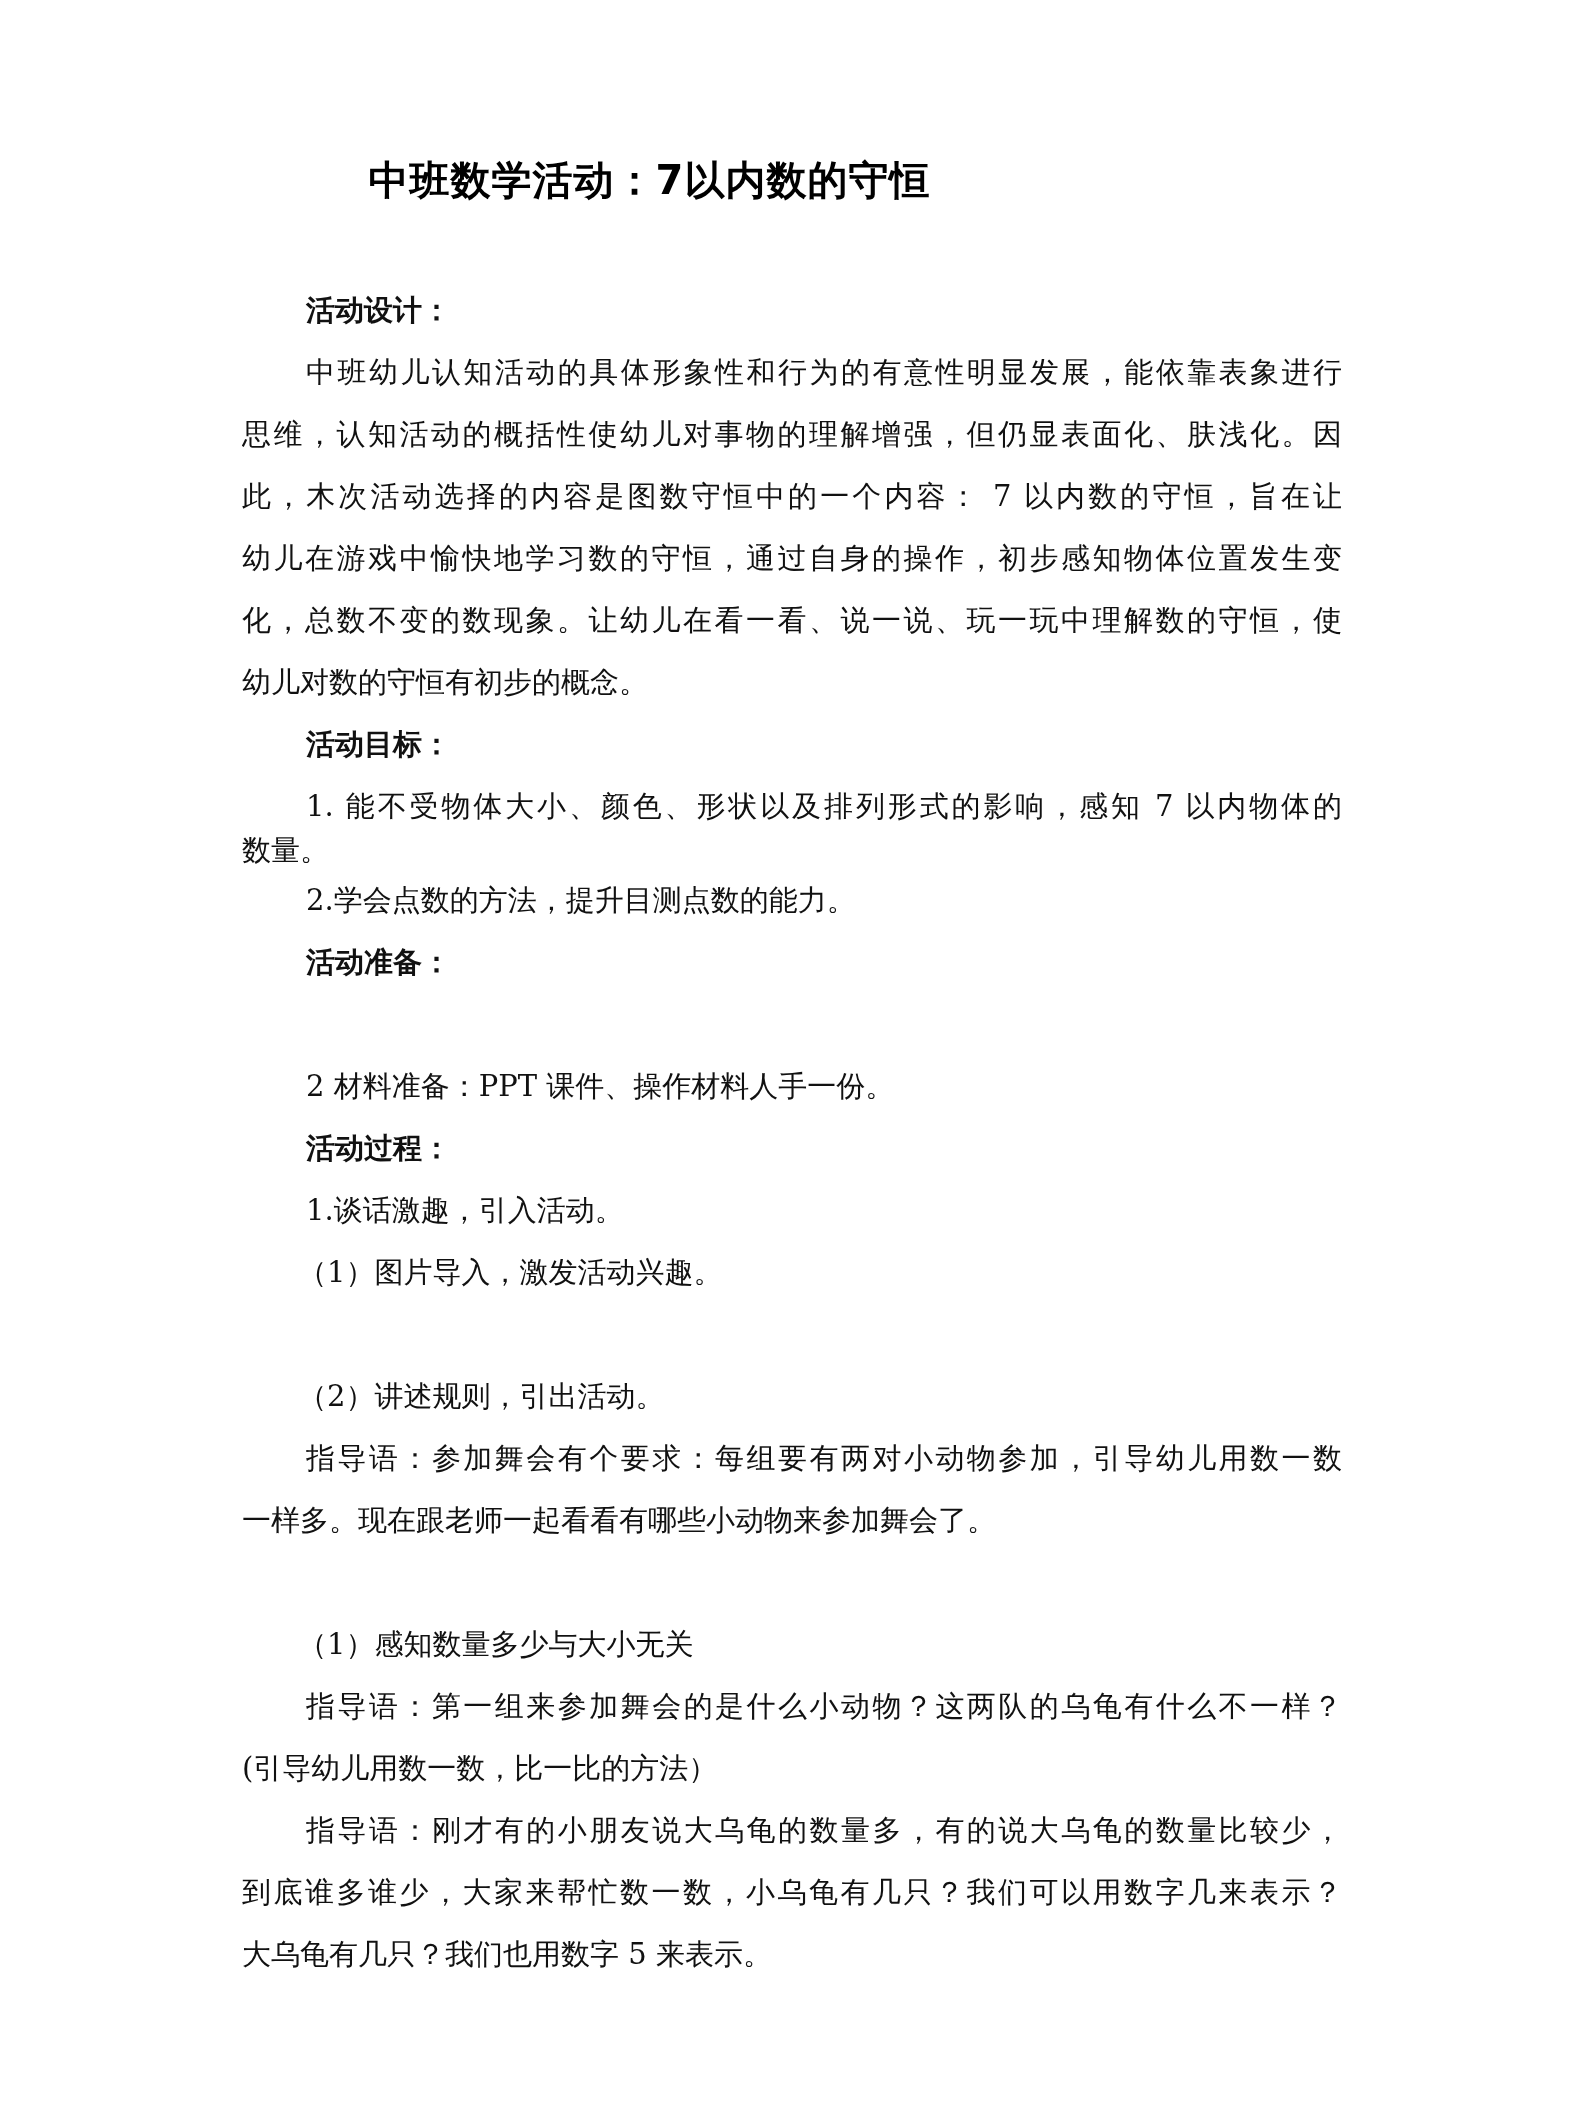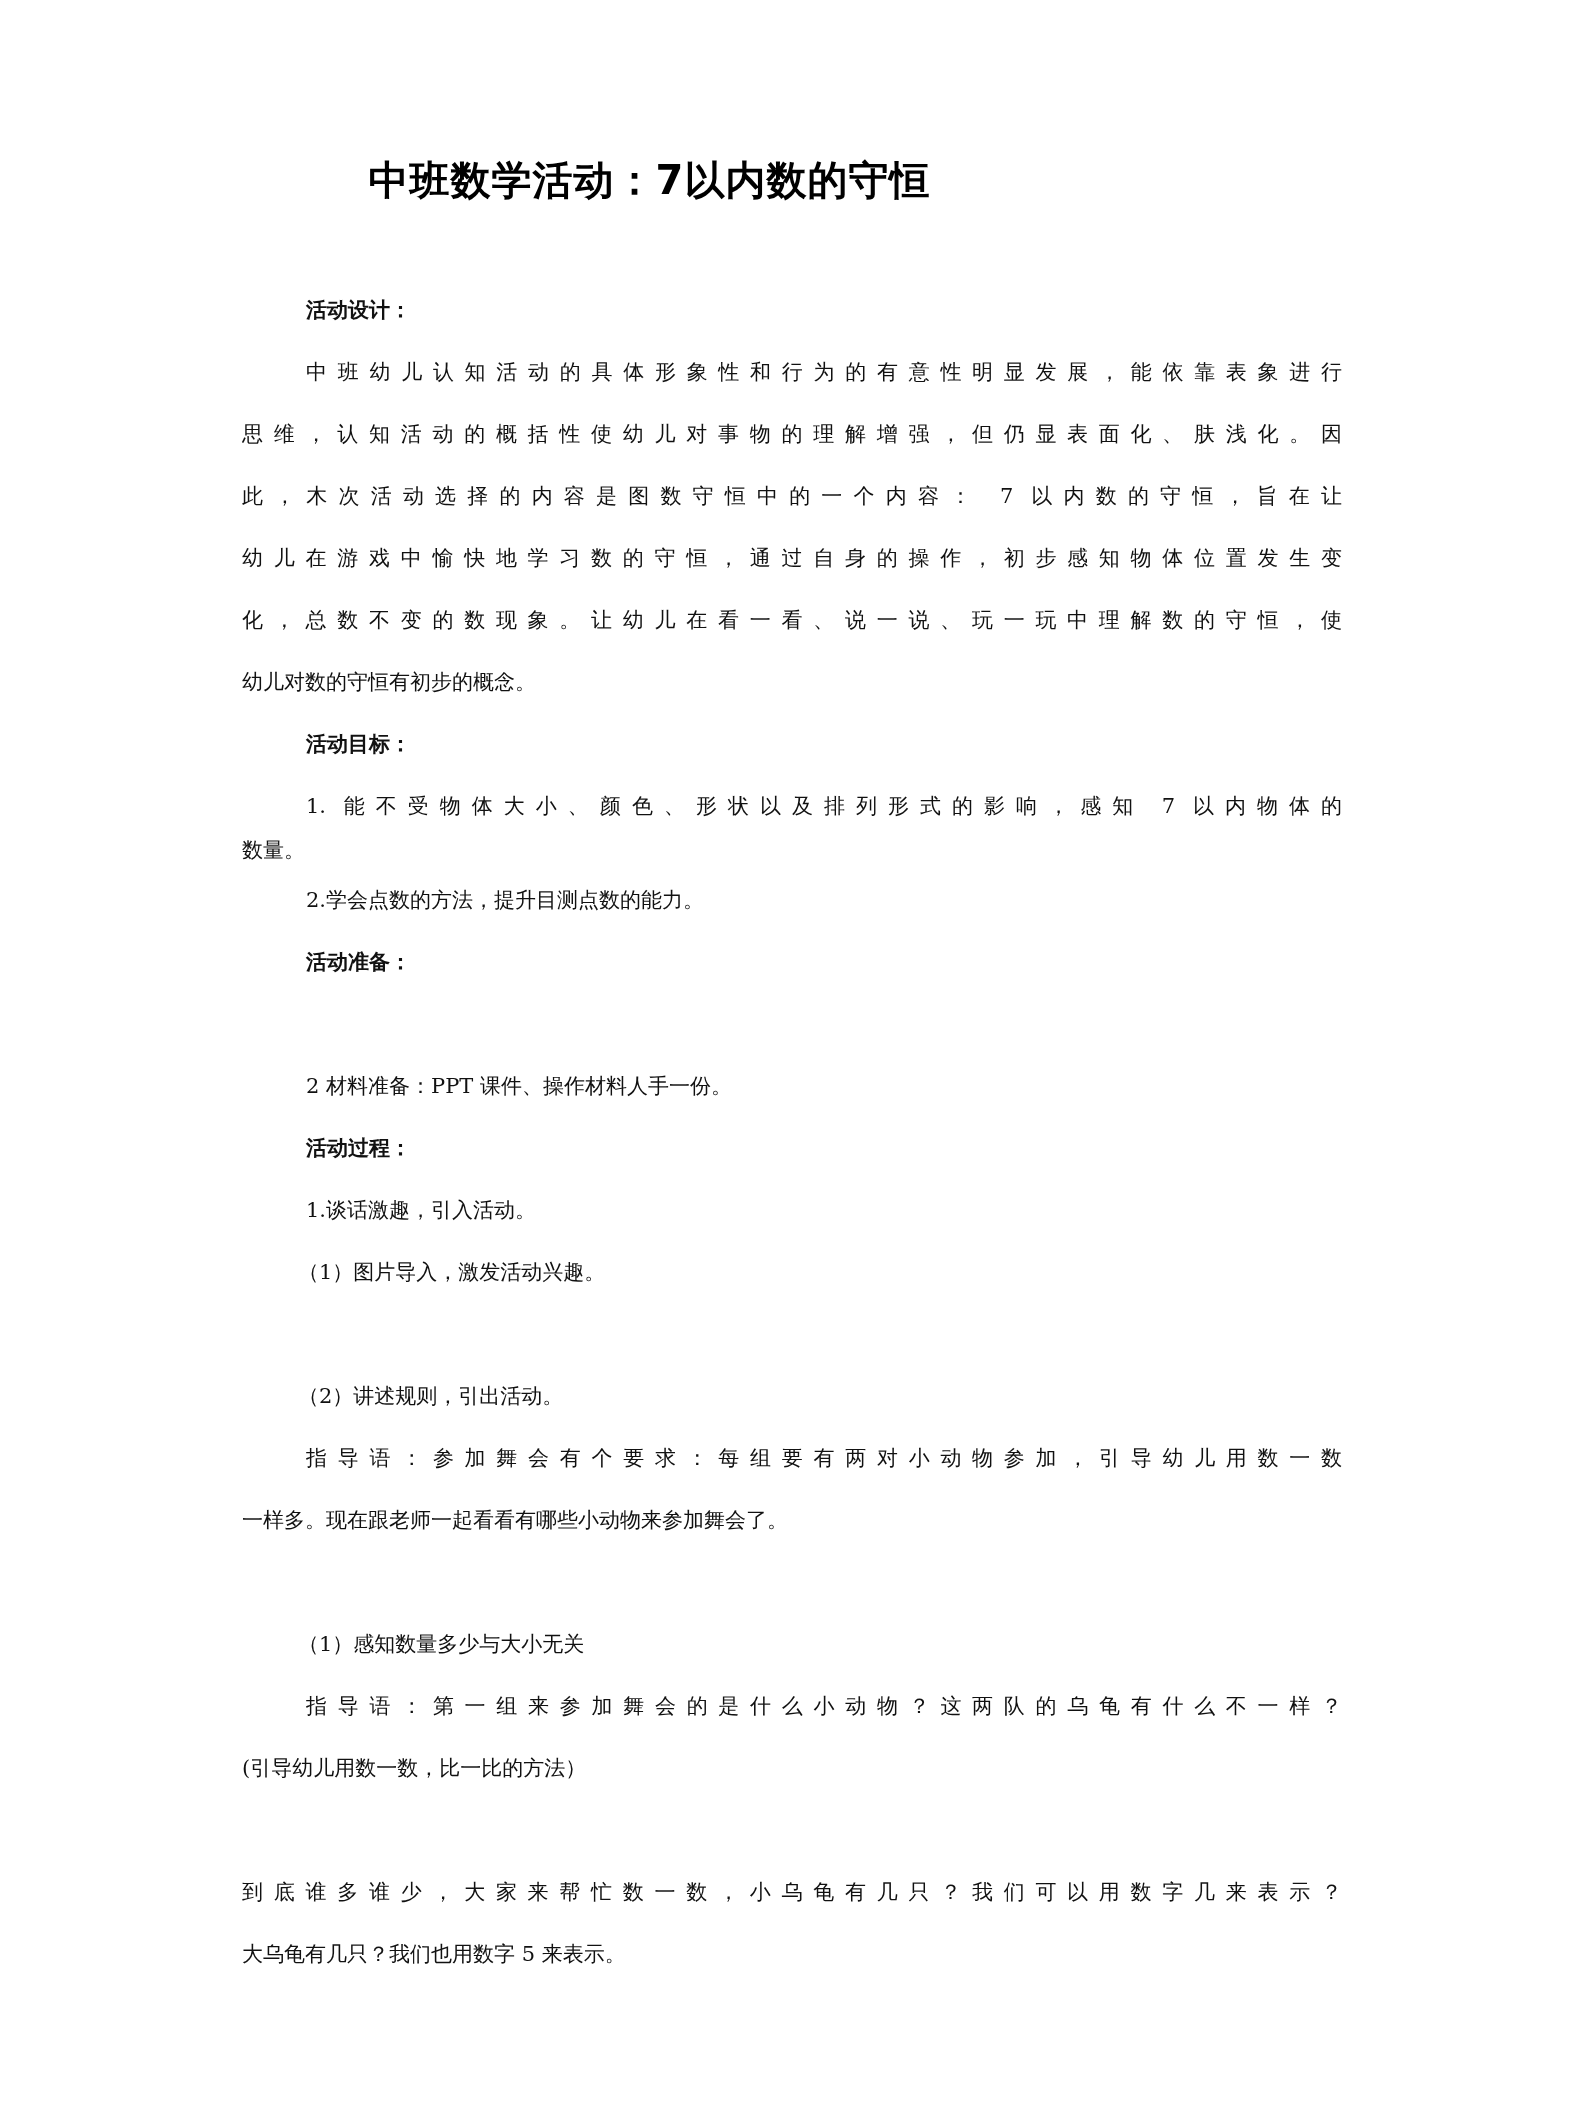--- a/index.html
+++ b/index.html
@@ -2,21 +2,21 @@
 <html><head>
 <meta charset="utf-8">
 <style>
   html, body { margin: 0; padding: 0; background: #ffffff; }
   body { width: 1587px; height: 2110px; position: relative; overflow: hidden;
          font-family: "DejaVu Serif", "Liberation Serif", serif; color: #111111; }
   .page { position: absolute; left: 0; top: 0; width: 1587px; height: 2110px; background: #fff; }
   .title { position: absolute; left: 0; top: 152px; width: 1299px; text-align: center;
            font-family: "DejaVu Sans", "Liberation Sans", sans-serif; font-weight: bold;
            font-size: 40px; line-height: 56px; color: #000; letter-spacing: 1px; }
-  .line { position: absolute; left: 242px; width: 1100px; font-size: 21px; line-height: 40px;
+  .line { position: absolute; left: 242px; width: 1100px; font-size: 29px; line-height: 40px;
           white-space: nowrap; color: #111; }
   .line.justify { text-align: justify; text-align-last: justify; white-space: normal; height: 40px; overflow: hidden; }
   .ind { left: 306px; width: 1036px; }
   .heading { font-weight: bold; font-family: "DejaVu Sans", "Liberation Sans", sans-serif; }
 </style>
 </head>
 <body>
 
 <div class="page">
 
@@ -40,16 +40,17 @@
 
   <div class="line ind heading" style="top:1128px">活动过程：</div>
   <div class="line ind" style="top:1190px">1.谈话激趣，引入活动。</div>
   <div class="line ind" style="top:1252px; left:298px">（1）图片导入，激发活动兴趣。</div>
   <div class="line ind" style="top:1376px; left:298px">（2）讲述规则，引出活动。</div>
   <div class="line ind justify" style="top:1438px">指导语：参加舞会有个要求：每组要有两对小动物参加，引导幼儿用数一数</div>
   <div class="line" style="top:1500px">一样多。现在跟老师一起看看有哪些小动物来参加舞会了。</div>
   <div class="line ind" style="top:1624px; left:298px">（1）感知数量多少与大小无关</div>
   <div class="line ind justify" style="top:1686px">指导语：第一组来参加舞会的是什么小动物？这两队的乌龟有什么不一样？</div>
   <div class="line" style="top:1748px">(引导幼儿用数一数，比一比的方法）</div>
+  <div class="line ind justify" style="top:1810px">指导语：刚才有的小朋友说大乌龟的数量多，有的说大乌龟的数量比较少，</div>
   <div class="line justify" style="top:1872px">到底谁多谁少，大家来帮忙数一数，小乌龟有几只？我们可以用数字几来表示？</div>
   <div class="line" style="top:1934px">大乌龟有几只？我们也用数字 5 来表示。</div>
 
 </div>
 
 </body></html>

